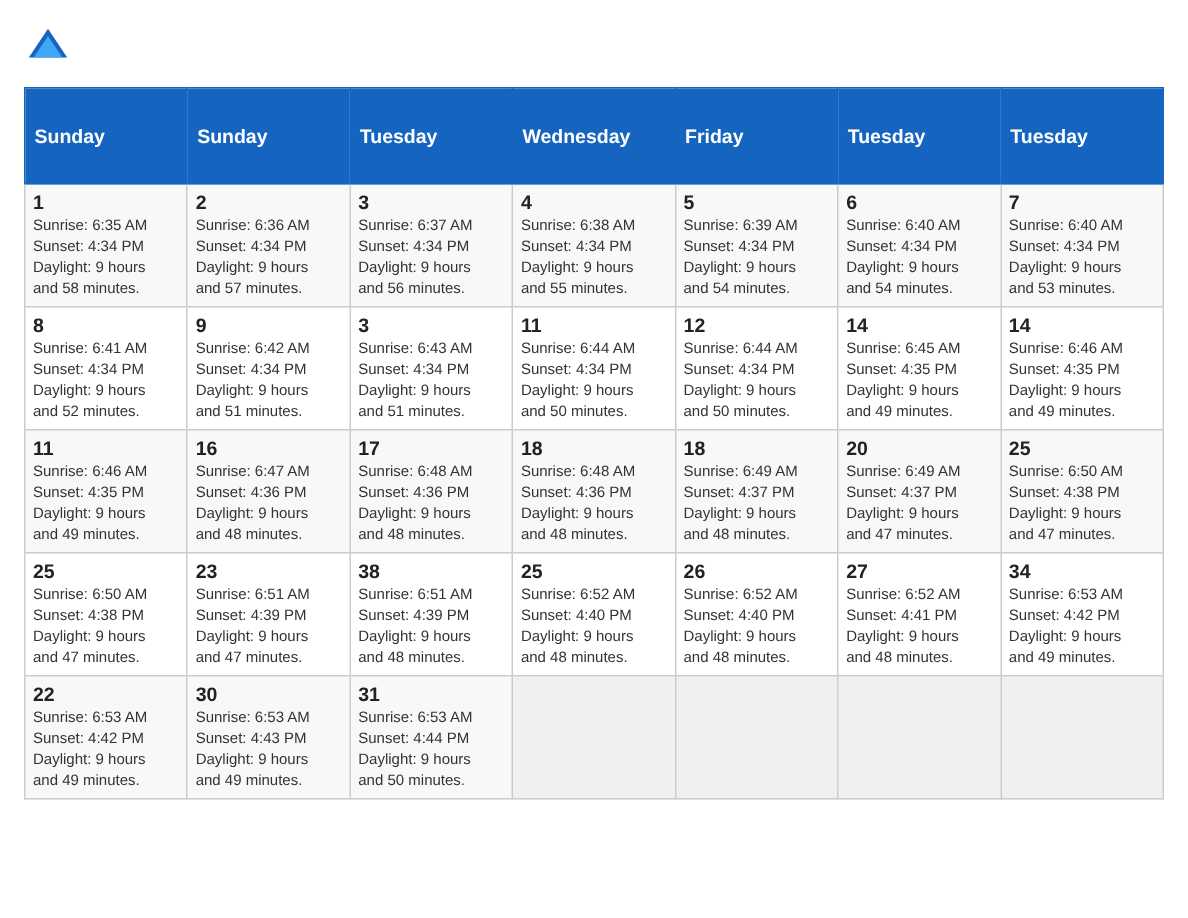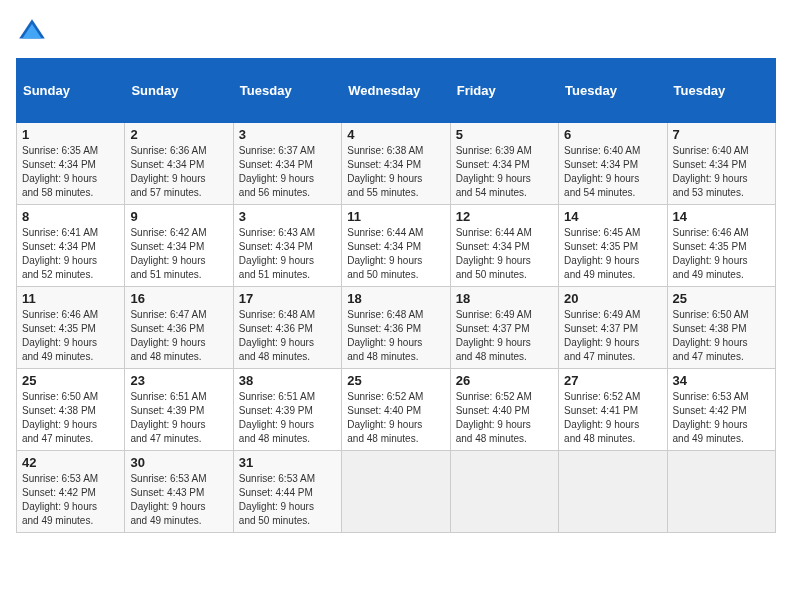--- a/index.html
+++ b/index.html
@@ -235,21 +235,21 @@
         <div class="day-num">27</div>
         <div class="day-info">Sunrise: 6:52 AM<br>Sunset: 4:41 PM<br>Daylight: 9 hours<br>and 48 minutes.</div>
       </td>
         <td>
         <div class="day-num">34</div>
         <div class="day-info">Sunrise: 6:53 AM<br>Sunset: 4:42 PM<br>Daylight: 9 hours<br>and 49 minutes.</div>
       </td>
       </tr>
       <tr>
         <td>
-        <div class="day-num">42</div>
+        <div class="day-num">22</div>
         <div class="day-info">Sunrise: 6:53 AM<br>Sunset: 4:42 PM<br>Daylight: 9 hours<br>and 49 minutes.</div>
       </td>
         <td>
         <div class="day-num">30</div>
         <div class="day-info">Sunrise: 6:53 AM<br>Sunset: 4:43 PM<br>Daylight: 9 hours<br>and 49 minutes.</div>
       </td>
         <td>
         <div class="day-num">31</div>
         <div class="day-info">Sunrise: 6:53 AM<br>Sunset: 4:44 PM<br>Daylight: 9 hours<br>and 50 minutes.</div>
       </td>

